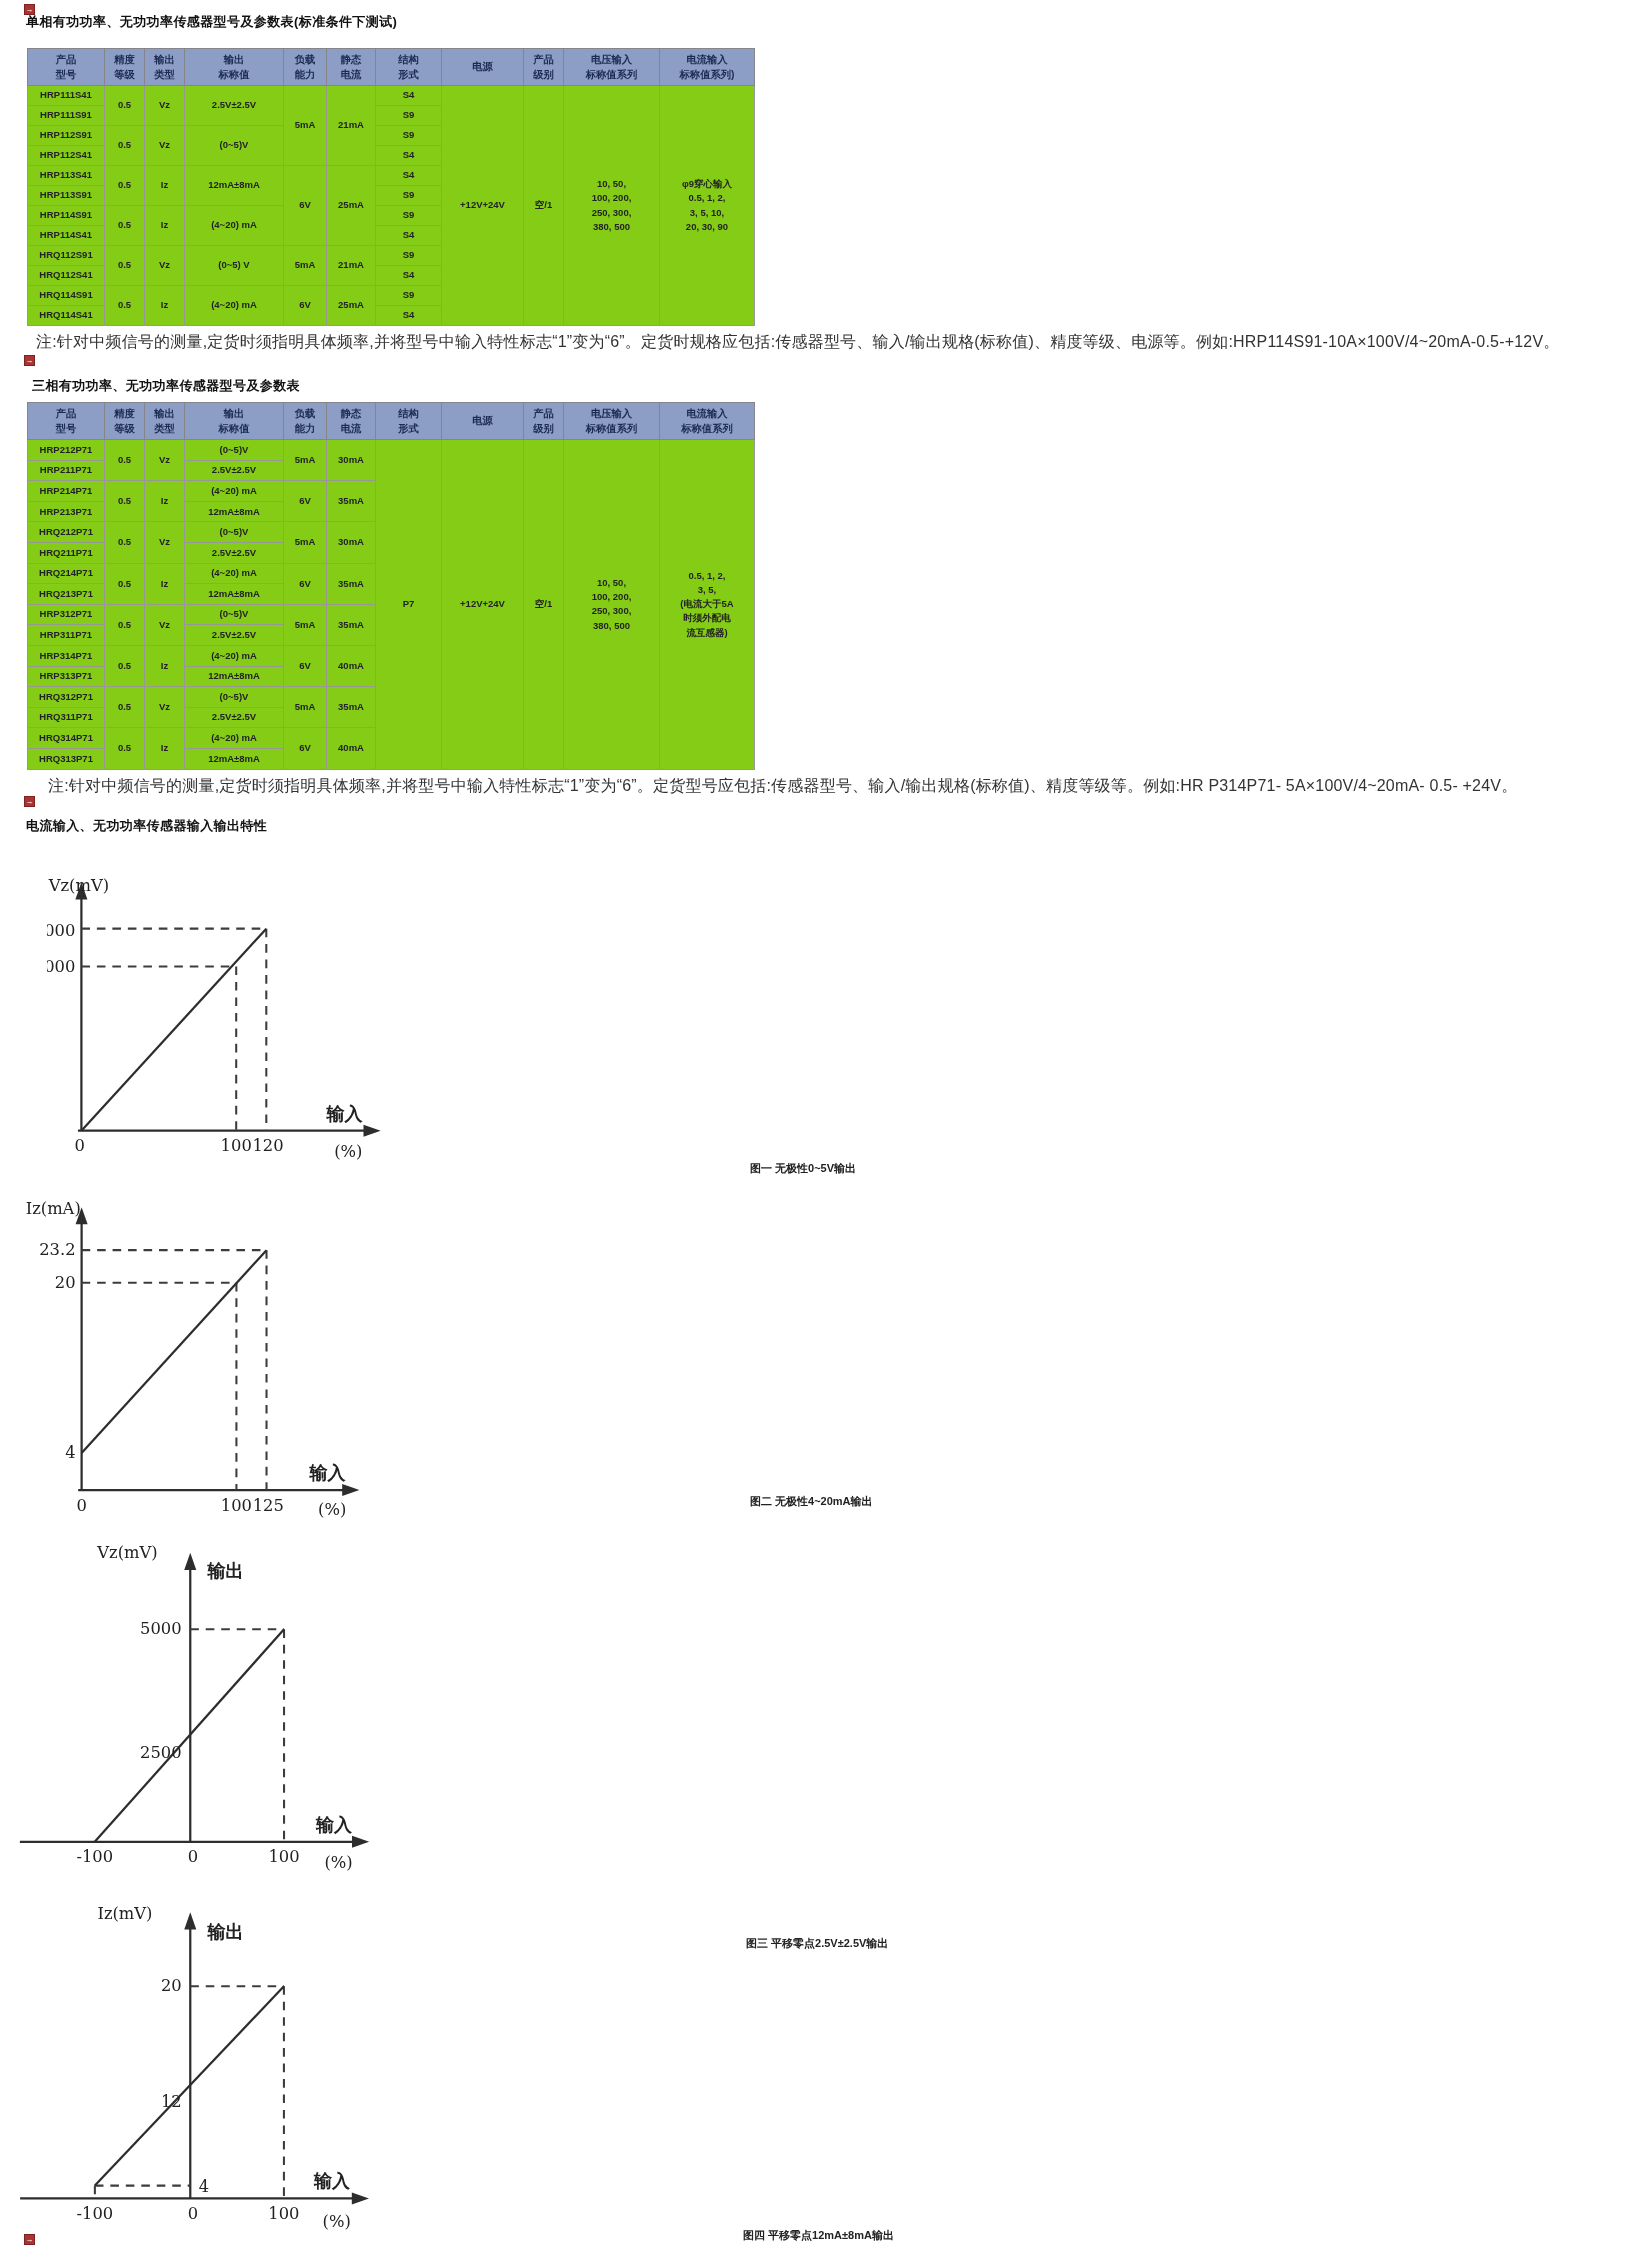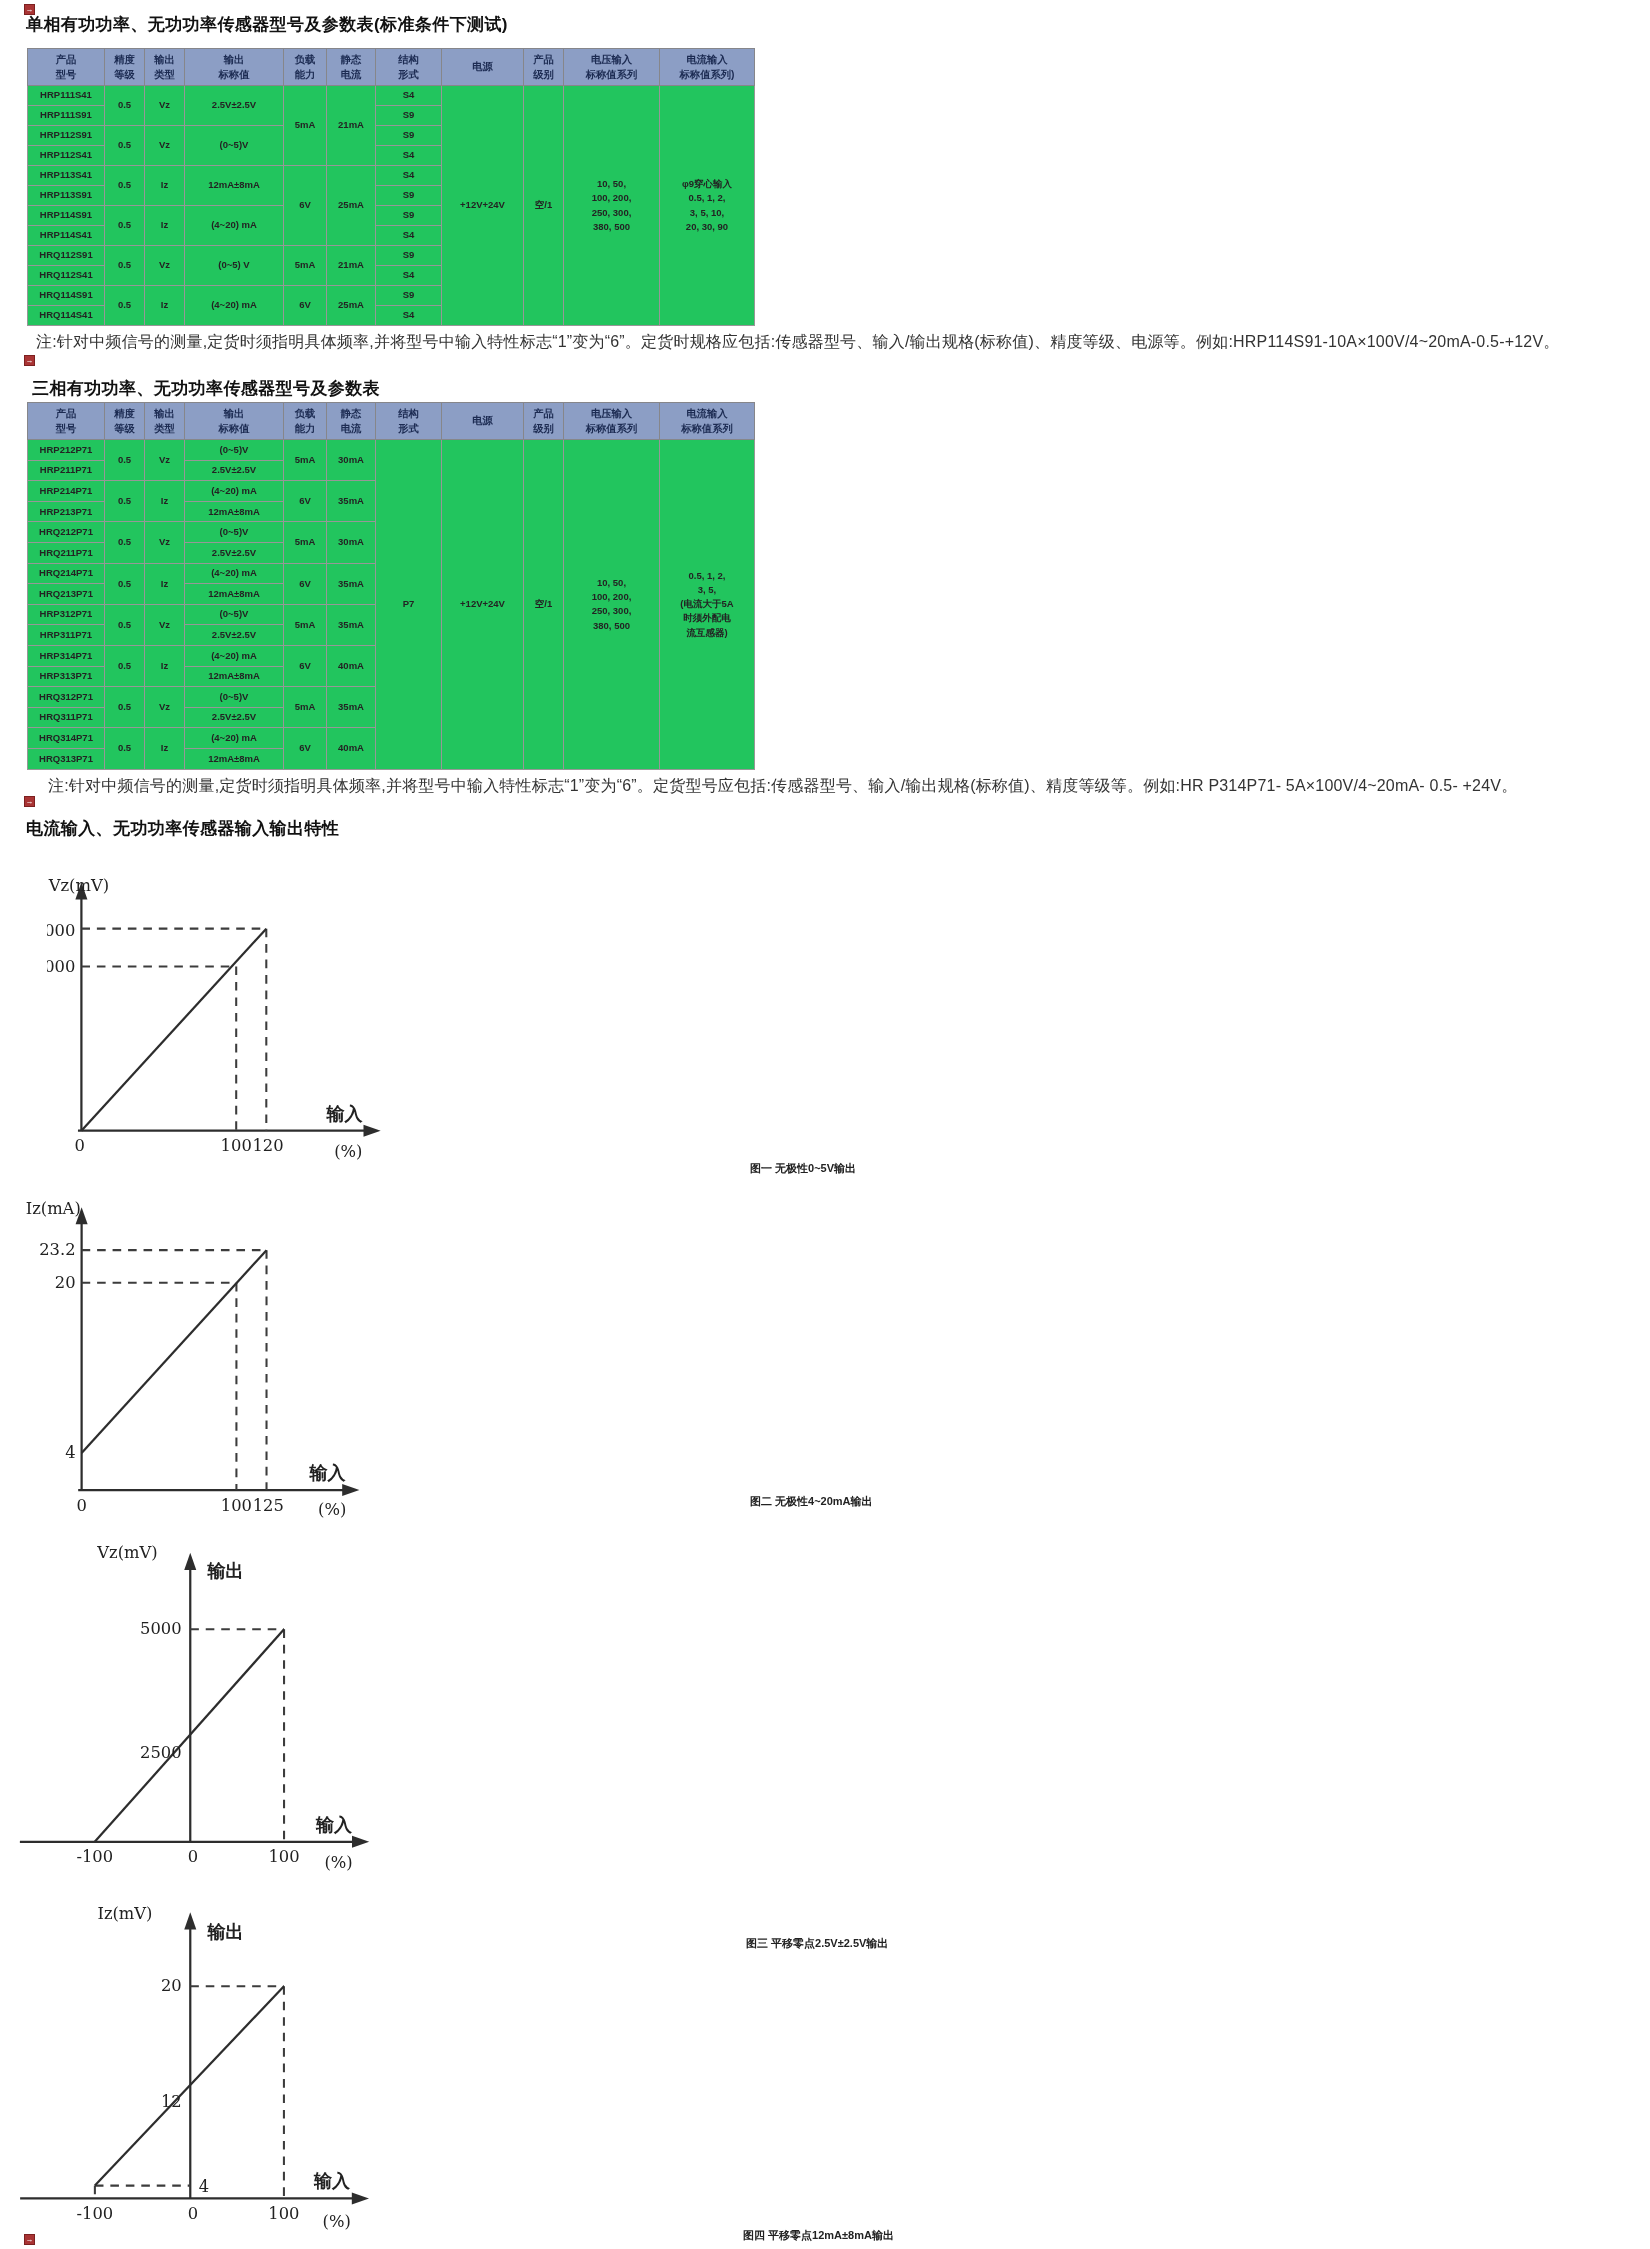--- a/index.html
+++ b/index.html
@@ -1,21 +1,21 @@
 <!DOCTYPE html>
 <html style="font-size:13.8px"><head>
 <meta charset="utf-8">
 <style>
   html,body{margin:0;padding:0;background:#fff;}
   #page{position:relative;width:1651px;height:2250px;background:#fff;overflow:hidden;
         font-family:"Liberation Sans","DejaVu Sans",sans-serif;color:#1a1a1a;}
   .abs{position:absolute;}
-  .sec-title{font-size:17px;font-weight:bold;color:#111;letter-spacing:0.4px;white-space:nowrap;}
+  .sec-title{font-size:13px;font-weight:bold;color:#111;letter-spacing:0.4px;white-space:nowrap;}
   .note{font-size:16px;color:#333;white-space:nowrap;letter-spacing:0.2px;}
-  .ptable{border-collapse:collapse;table-layout:fixed;background:#22c55e;}
+  .ptable{border-collapse:collapse;table-layout:fixed;background:#84cc16;}
   .ptable th{background:#8c9ec5;color:#1c2b52;font-size:10.3px;font-weight:bold;
              border:0.9px solid #86868a;white-space:pre-line;line-height:1.5;
              padding:2.6px 0.9px;text-align:center;vertical-align:middle;}
   .ptable td{border:0.9px solid #979797;font-size:9.5px;font-weight:600;color:#232323;
              text-align:center;vertical-align:middle;white-space:pre-line;
              line-height:1.5;padding:0 0.9px;}
   .t1 tbody tr{height:20px;}
   .t2 tbody tr{height:20.6px;}
   .bicon{width:11.2px;height:11.2px;background:#a93434;border:0.9px solid #7c2020;
          display:flex;align-items:center;justify-content:center;box-sizing:border-box;}

